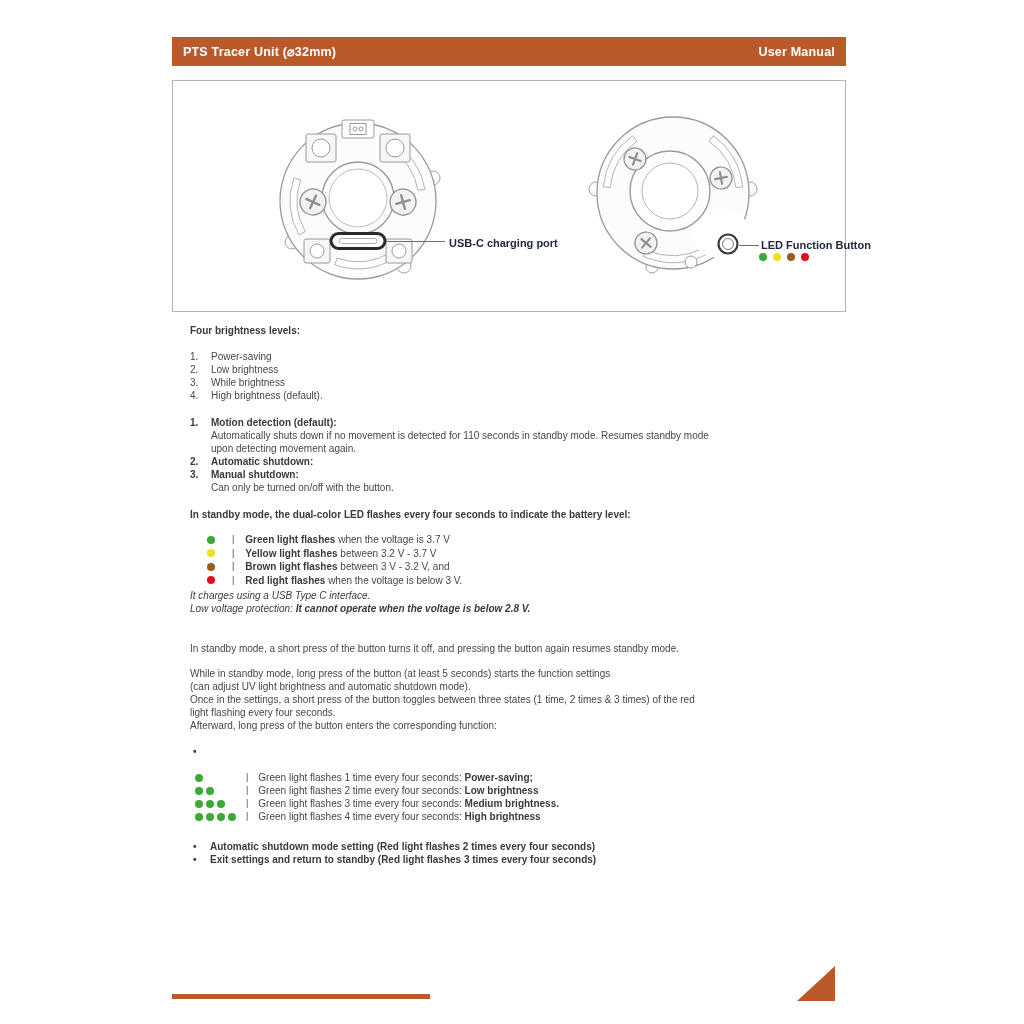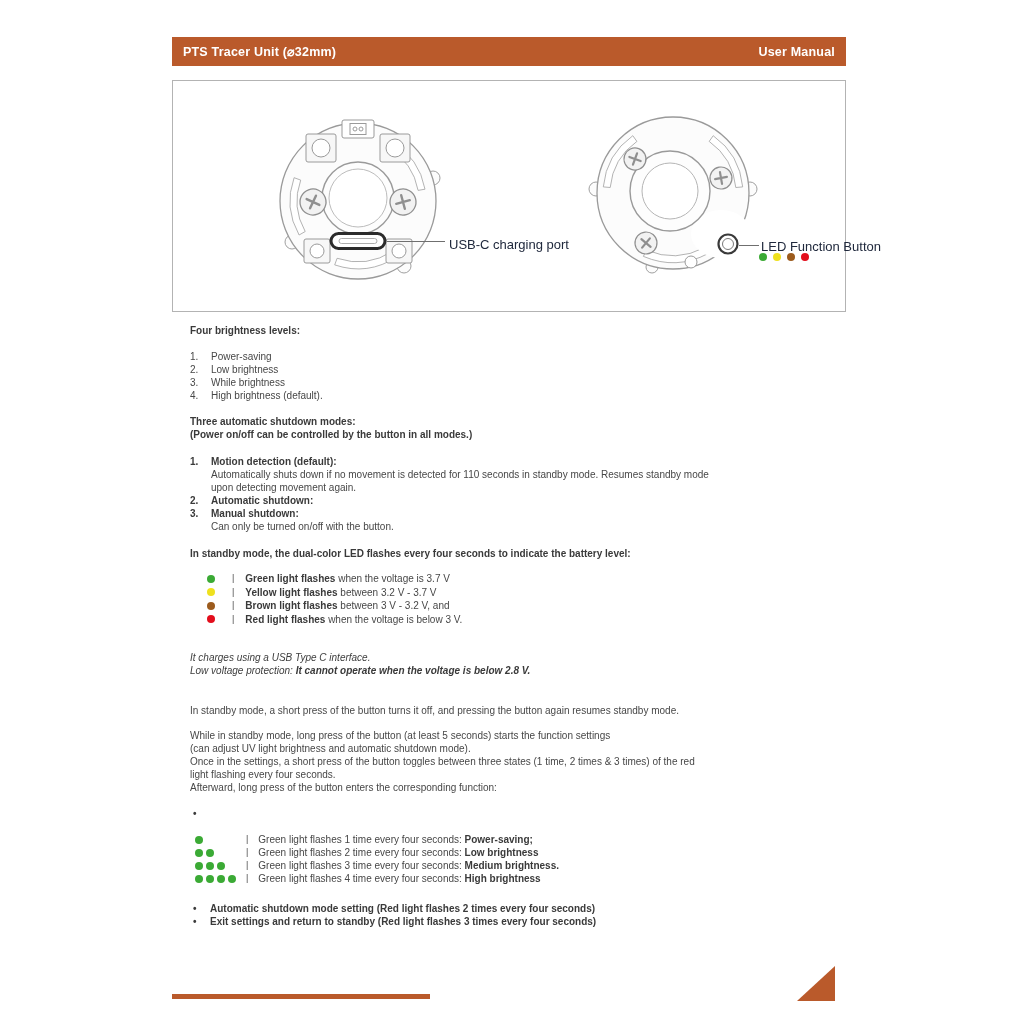--- a/index.html
+++ b/index.html
@@ -15,21 +15,21 @@
     justify-content:space-between;align-items:center;padding:0 11px;
     box-sizing:border-box;font-weight:bold;font-size:12.5px;letter-spacing:.2px;
   }
   .diagram-box{
     margin-top:14px;height:232px;border:1px solid #b3b3b3;background:#fff;
     position:relative;box-sizing:border-box;
   }
   .diagram-box svg{position:absolute;overflow:visible;}
   .svg-left{left:95px;top:25px;}
   .svg-right{left:415px;top:20px;}
-  .dlabel{position:absolute;font-size:13px;font-weight:normal;color:#20293d;white-space:nowrap;}
+  .dlabel{position:absolute;font-size:11px;font-weight:bold;color:#20293d;white-space:nowrap;}
   .leader{position:absolute;height:1px;background:#6f6f6f;}
   .led-dots{position:absolute;display:flex;gap:6px;}
   .led-dots .ldot{width:8px;height:8px;border-radius:50%;}
   .content{padding:0 8px 0 18px;font-size:10px;line-height:13px;}
   .b{font-weight:bold;color:#3a3a3a;}
   .h{font-weight:bold;color:#3a3a3a;}
   .prewrap{white-space:pre-line;}
   .it{font-style:italic;color:#3d3d3d;}
   .li{display:flex;}
   .li .num{flex:0 0 21px;}
@@ -42,21 +42,21 @@
   .gdot{width:8px;height:8px;border-radius:50%;display:inline-block;}
   .green-row .pipe{margin-left:0;margin-right:10px;}
   .bullet-row{display:flex;}
   .blt{flex:0 0 17px;padding-left:3px;}
   .s1{margin-top:12px;}
   .s-list{margin-top:13px;}
   .s2{margin-top:13px;}
   .s3{margin-top:14px;}
   .s-bat-h{margin-top:14px;}
   .s-bat{margin-top:12px;}
-  .s-chg{margin-top:25px;}
+  .s-chg{margin-top:2px;}
   .s-stand{margin-top:27px;}
   .s-set{margin-top:12px;}
   .s-uv{margin-top:13px;}
   .s-gp{margin-top:12px;}
   .s-gr{margin-top:13px;}
   .s-bb{margin-top:17px;}
   .footer-bar{position:absolute;left:172px;top:994px;width:258px;height:5px;background:var(--accent);}
   .footer-triangle{
     position:absolute;left:797px;top:966px;width:0;height:0;
     border-left:38px solid transparent;border-bottom:35px solid var(--accent);
@@ -185,24 +185,20 @@
       <div class="li">
         <span class="num">3.</span>
         <span>While brightness</span>
       </div>
       <div class="li">
         <span class="num">4.</span>
         <span>High brightness (default).</span>
       </div>
     </div>
 
-    <div class="s2">
-      <div class="h">Three automatic shutdown modes:</div>
-      <div class="h">(Power on/off can be controlled by the button in all modes.)</div>
-    </div>
 
     <div class="s3">
       <div class="li">
         <span class="num b">1.</span>
         <div class="li-body">
           <div class="b">Motion detection (default):</div>
           <div class="prewrap">Automatically shuts down if no movement is detected for 110 seconds in standby mode. Resumes standby mode
 upon detecting movement again.</div>
         </div>
       </div>

